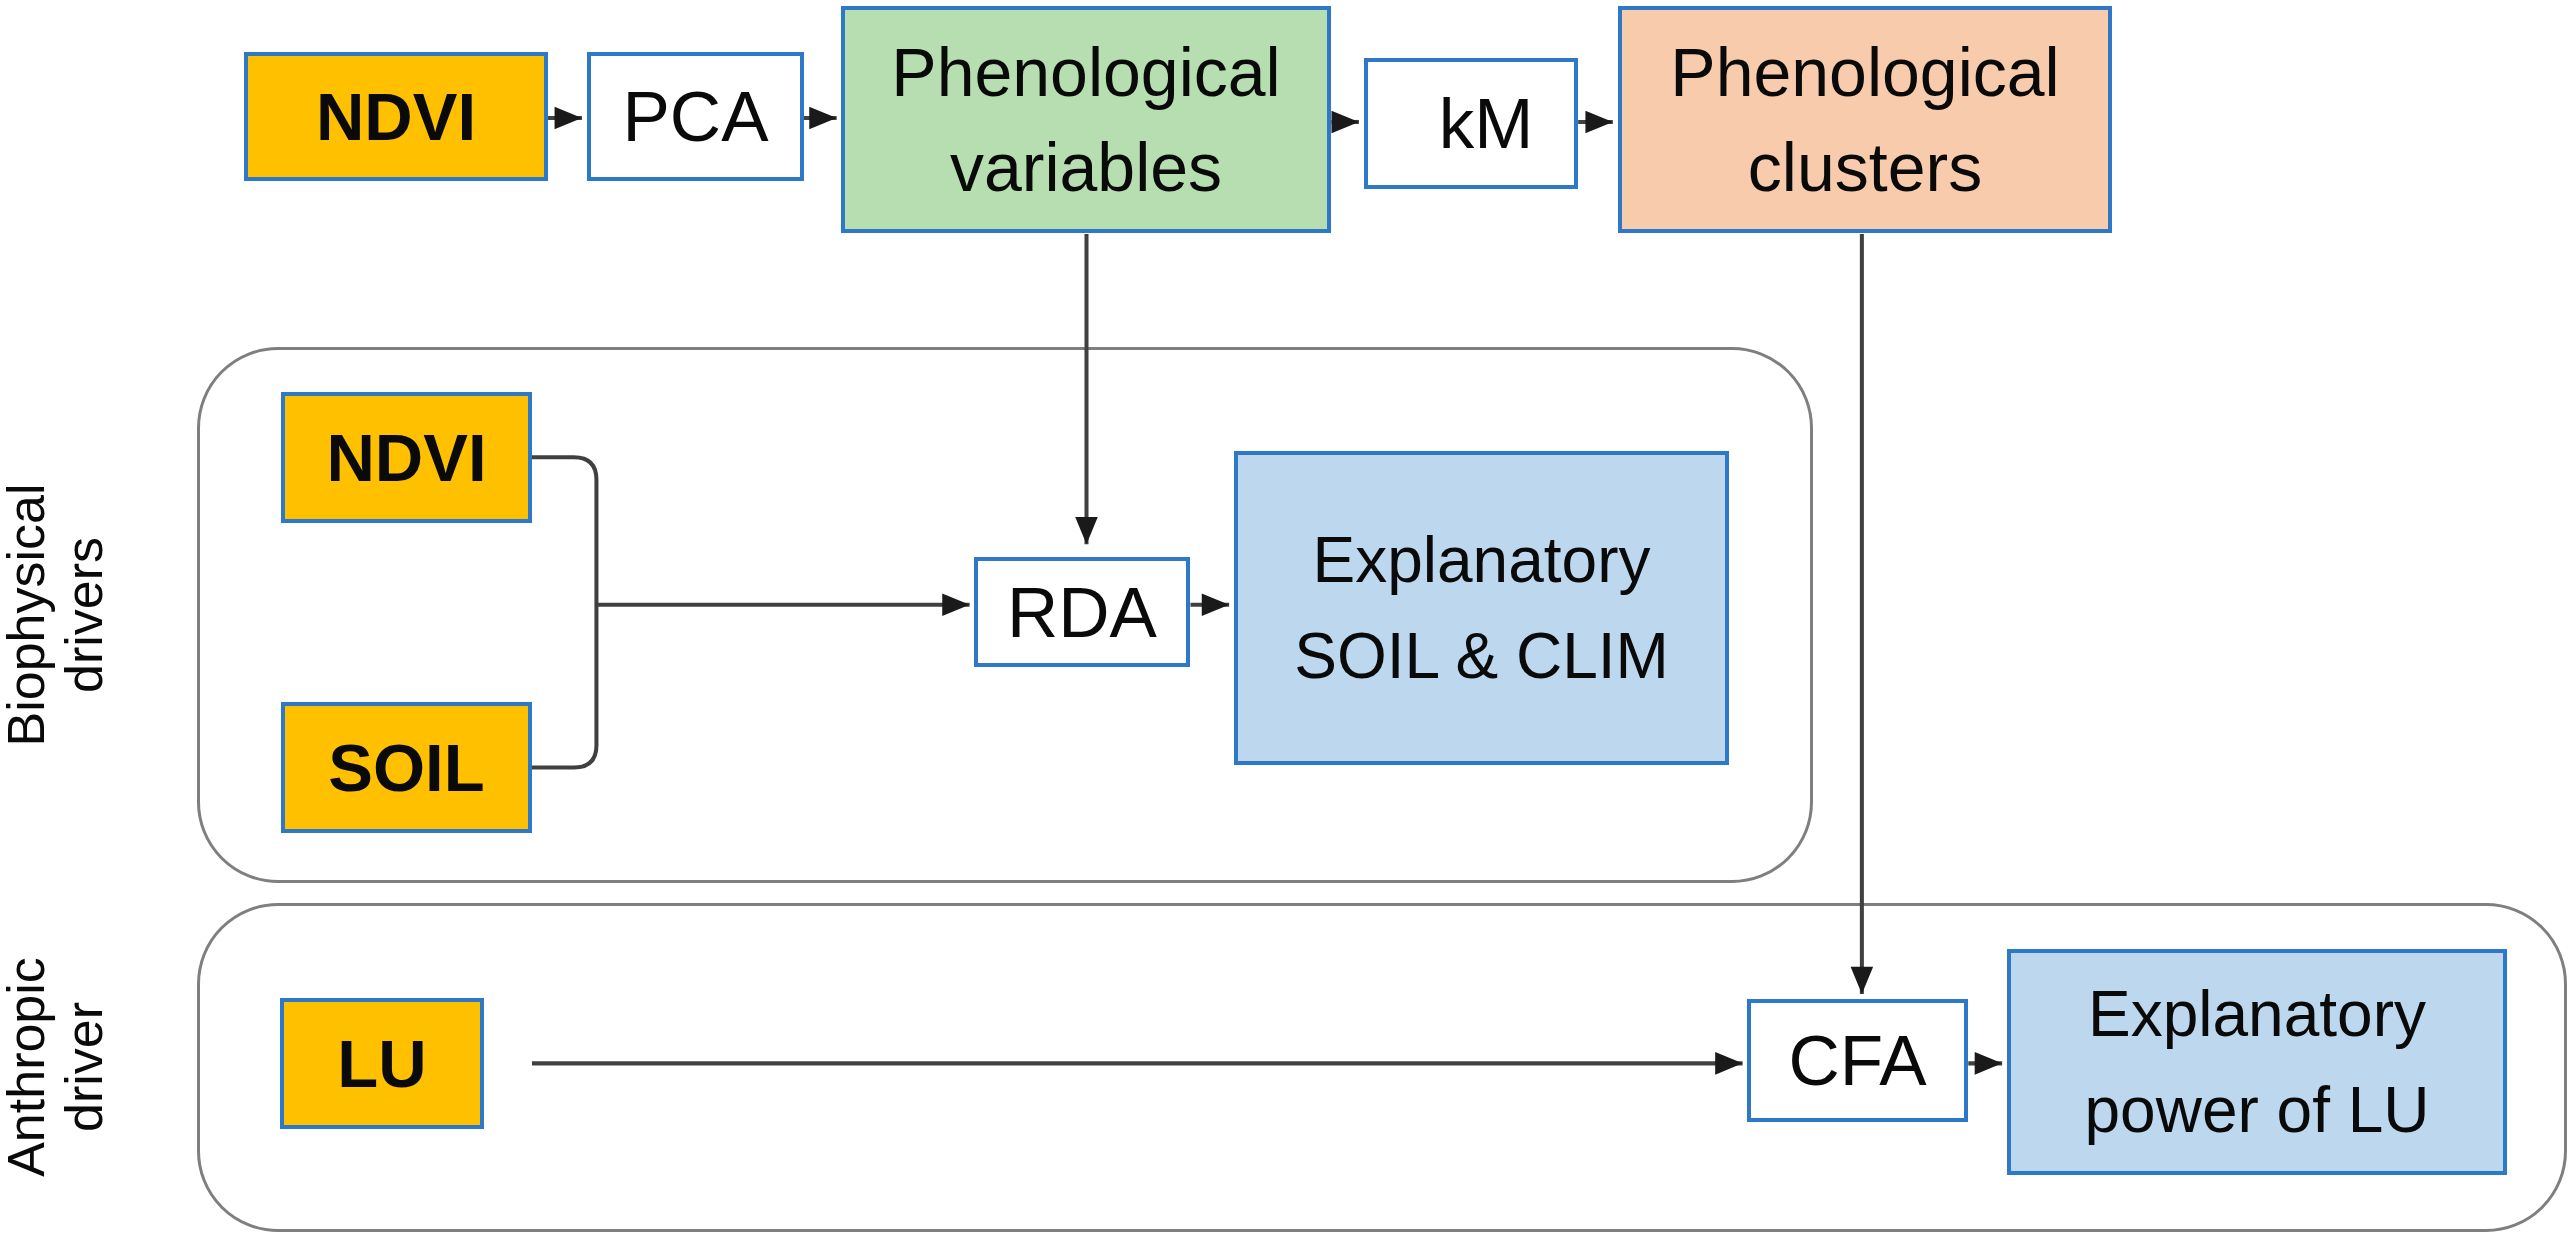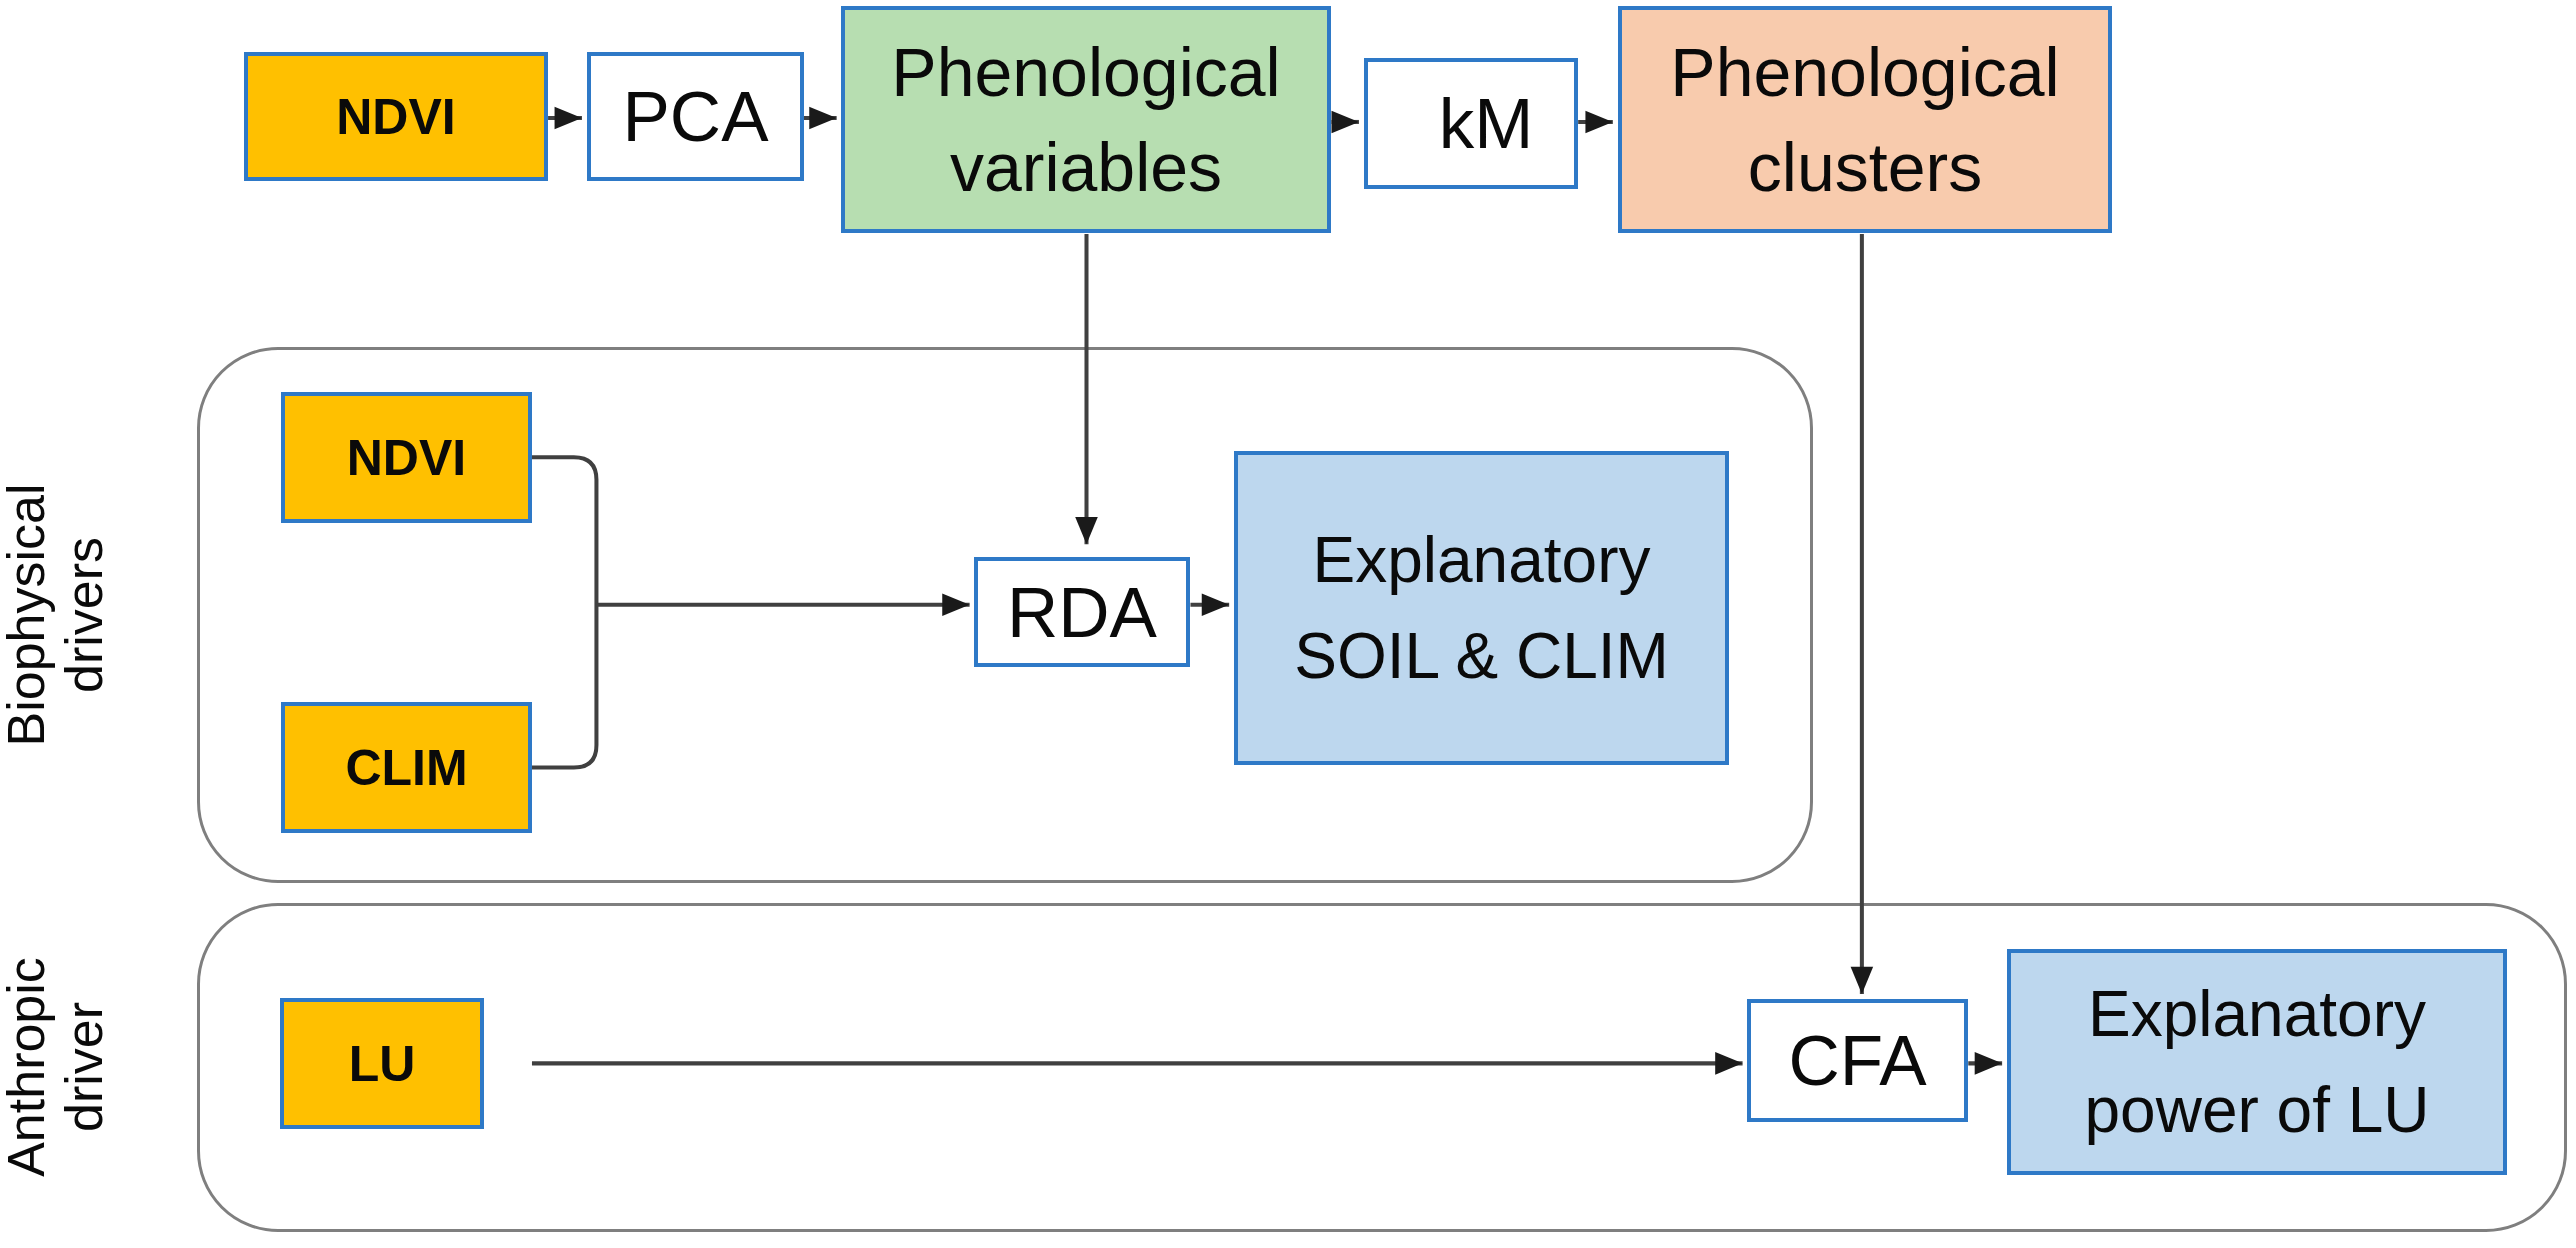--- a/index.html
+++ b/index.html
@@ -17,21 +17,21 @@
     box-sizing: border-box;
     display: flex;
     align-items: center;
     justify-content: center;
     text-align: center;
   }
   .input {
     background: #FFC000;
     border: 4.8px solid #2E79C7;
     font-weight: bold;
-    font-size: 50px;
+    font-size: 67px;
     text-align: right;
   }
   .process {
     background: #ffffff;
     border: 4.8px solid #2E79C7;
     font-size: 71px;
   }
   .stage {
     border: 4.8px solid #2E79C7;
     font-size: 68px;
@@ -140,21 +140,21 @@
   </div>
   <div class="box process" id="km">kM</div>
   <div class="box stage stage-peach" id="phen-clusters">
     <div>
       <span class="ln">Phenological</span>
       <span class="ln">clusters</span>
     </div>
   </div>
 
   <div class="box input" id="clim">NDVI</div>
-  <div class="box input" id="soil">CLIM</div>
+  <div class="box input" id="soil">SOIL</div>
   <div class="box process" id="rda">RDA</div>
   <div class="box result" id="expl-soilclim">
     <div>
       <span class="ln">Explanatory</span>
       <span class="ln">SOIL &amp; CLIM</span>
     </div>
   </div>
 
   <div class="box input" id="lu">LU</div>
   <div class="box process" id="cfa">CFA</div>

